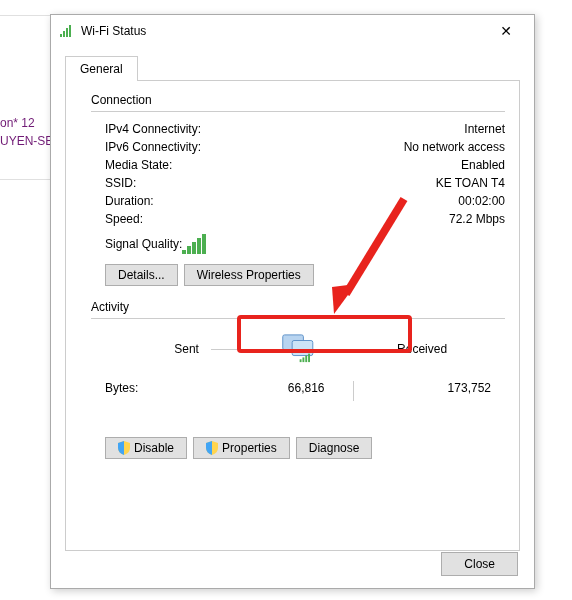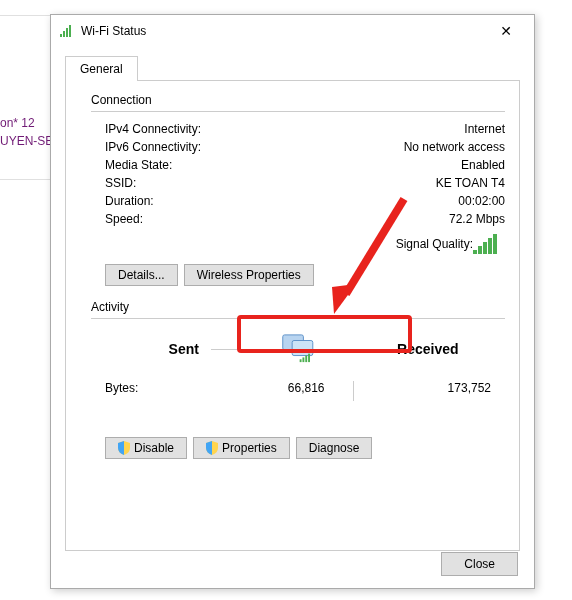--- a/index.html
+++ b/index.html
@@ -22,31 +22,31 @@
     
     .panel { border: 1px solid #ccc; border-top: none; padding: 12px 14px 14px 25px; height: 470px; }
     
     .group-label { font-size: 12px; margin-bottom: 4px; }
     .hr { border: none; border-top: 1px solid #ccc; margin-bottom: 8px; }
     
     .kv { display: flex; justify-content: space-between; padding: 2px 0 2px 14px; font-size: 12px; }
     .kv .k { }
     .kv .v { text-align: right; }
     
-    .sigrow { display: flex; justify-content: flex-end; align-items: center; padding: 6px 0 6px 14px; }
+    .sigrow { display: flex; justify-content: flex-start; align-items: center; padding: 6px 0 6px 14px; }
     .signal-bars { width: 28px; height: 20px; display: flex; align-items: flex-end; gap: 1px; margin-right: 4px; }
     .signal-bars .bar { width: 4px; background: #4caf50; }
     .signal-bars .b1 { height: 4px; } .signal-bars .b2 { height: 8px; } .signal-bars .b3 { height: 12px; } .signal-bars .b4 { height: 16px; } .signal-bars .b5 { height: 20px; }
     
     .btn-row { display: flex; gap: 6px; padding-left: 14px; margin-top: 4px; margin-bottom: 14px; }
     .btn { padding: 3px 12px; background: #e1e1e1; border: 1px solid #adadad; font-size: 12px; cursor: default; font-family: inherit; display: inline-flex; align-items: center; gap: 4px; }
     
     .activity { margin-top: 8px; }
     .sent-recv { display: flex; align-items: center; justify-content: center; gap: 12px; padding: 6px 14px; }
-    .sent-recv .lbl { font-size: 14px; width: 100px; font-weight: bold; }
+    .sent-recv .lbl { font-size: 12px; width: 100px; }
     .sent-recv .lbl.l { text-align: right; }
     .sent-recv .lbl.r { text-align: left; }
     .line { width: 60px; height: 1px; background: #ccc; }
     .monitor-icon { width: 40px; height: 32px; position: relative; }
     
     .bytesrow { display: flex; padding: 10px 14px 4px 14px; }
     .bytesrow .bl { width: 90px; }
     .bytesrow .bv { flex: 1; text-align: right; padding-right: 20px; }
     .bytesrow .sep { width: 1px; background: #ccc; margin: 0 8px; height: 20px; }
     .bytesrow .br { flex: 1; text-align: right; }

